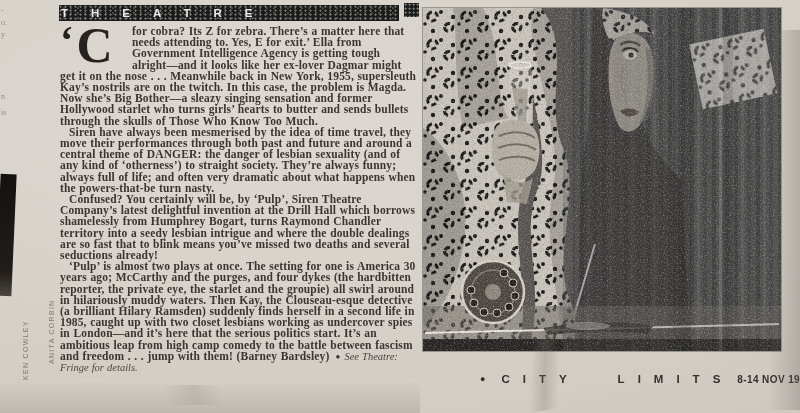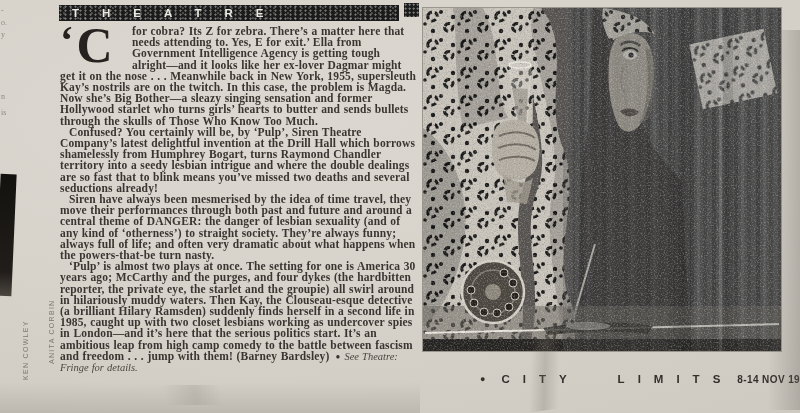--- a/index.html
+++ b/index.html
@@ -14,21 +14,21 @@
     background:linear-gradient(180deg,#14120f 0%,#201d1a 80%,#4a463f 100%);
     transform:rotate(2.5deg);}
   .banner{position:absolute;left:59px;top:5px;width:340px;height:16px;
     background-color:#1b1b1b;
     background-image:
       radial-gradient(circle at 30% 40%, rgba(190,190,185,.55) 0 .8px, transparent 1.4px),
       radial-gradient(circle at 70% 65%, rgba(130,130,125,.5) 0 .8px, transparent 1.4px);
     background-size:5px 4px,7px 5px;
     display:flex;align-items:center;}
   .banner-title{font-family:"Liberation Sans",sans-serif;font-weight:bold;font-size:11.5px;
-    color:#eceae4;letter-spacing:23px;padding-left:13px;white-space:nowrap;}
+    color:#eceae4;letter-spacing:23px;padding-left:2px;white-space:nowrap;}
   .banner-tail{position:absolute;left:404px;top:3px;width:15px;height:14px;
     background-color:#1b1b1b;
     background-image:radial-gradient(circle at 40% 40%, rgba(180,180,175,.6) 0 .8px, transparent 1.4px);
     background-size:4px 4px;}
   article{position:absolute;left:60px;top:26px;width:356px;color:#3a3531;
     font-weight:bold;font-size:11.5px;line-height:11.2px;letter-spacing:.15px;word-spacing:.5px;
     text-align:left;}
   article p{margin:0;}
   article p.indent{text-indent:9px;}
   .dropcap{float:left;width:72px;height:34px;display:flex;align-items:flex-start;}
@@ -77,22 +77,22 @@
 </div>
 <div class="banner-tail"></div>
 
 <article>
   <p>
     <span class="dropcap">
         <span class="dc-quote">‘</span>
         <span class="dc-letter">C</span>
       </span><span>for cobra? Its Z for zebra. There’s a matter here that needs attending to. Yes, E for exit.’ Ella from Government Intelligence Agency is getting tough alright—and it looks like her ex-lover Dagmar might get it on the nose . . . Meanwhile back in New York, 1955, supersleuth Kay’s nostrils are on the twitch. In this case, the problem is Magda. Now she’s Big Bother—a sleazy singing sensation and former Hollywood starlet who turns girls’ hearts to butter and sends bullets through the skulls of Those Who Know Too Much.</span>
   </p>
+  <p class="indent">Siren have always been mesmerised by the idea of time travel, they move their performances through both past and future and around a central theme of DANGER: the danger of lesbian sexuality (and of any kind of ‘otherness’) to straight society. They’re always funny; always full of life; and often very dramatic about what happens when the powers-that-be turn nasty.</p>
   <p class="indent">Confused? You certainly will be, by ‘Pulp’, Siren Theatre Company’s latest delightful invention at the Drill Hall which borrows shamelessly from Humphrey Bogart, turns Raymond Chandler territory into a seedy lesbian intrigue and where the double dealings are so fast that to blink means you’ve missed two deaths and several seductions already!</p>
-  <p class="indent">Siren have always been mesmerised by the idea of time travel, they move their performances through both past and future and around a central theme of DANGER: the danger of lesbian sexuality (and of any kind of ‘otherness’) to straight society. They’re always funny; always full of life; and often very dramatic about what happens when the powers-that-be turn nasty.</p>
   <p class="indent">
     <span>‘Pulp’ is almost two plays at once. The setting for one is America 30 years ago; McCarthy and the purges, and four dykes (the hardbitten reporter, the private eye, the starlet and the groupie) all swirl around in hilariously muddy waters. Then Kay, the Clouseau-esque detective (a brilliant Hilary Ramsden) suddenly finds herself in a second life in 1985, caught up with two closet lesbians working as undercover spies in London—and it’s here that the serious politics start. It’s an ambitious leap from high camp comedy to the battle between fascism and freedom . . . jump with them! (Barney Bardsley)</span><span class="footbullet">●</span><span class="footnote">See Theatre: Fringe for details.</span>
   </p>
 </article>
 
 <span class="credit" id="credit-left">KEN COWLEY</span>
 <span class="credit" id="credit-right">ANITA CORBIN</span>
 
 <figure class="photo">
   <svg width="358" height="343" viewBox="0 0 358 343" xmlns="http://www.w3.org/2000/svg">

